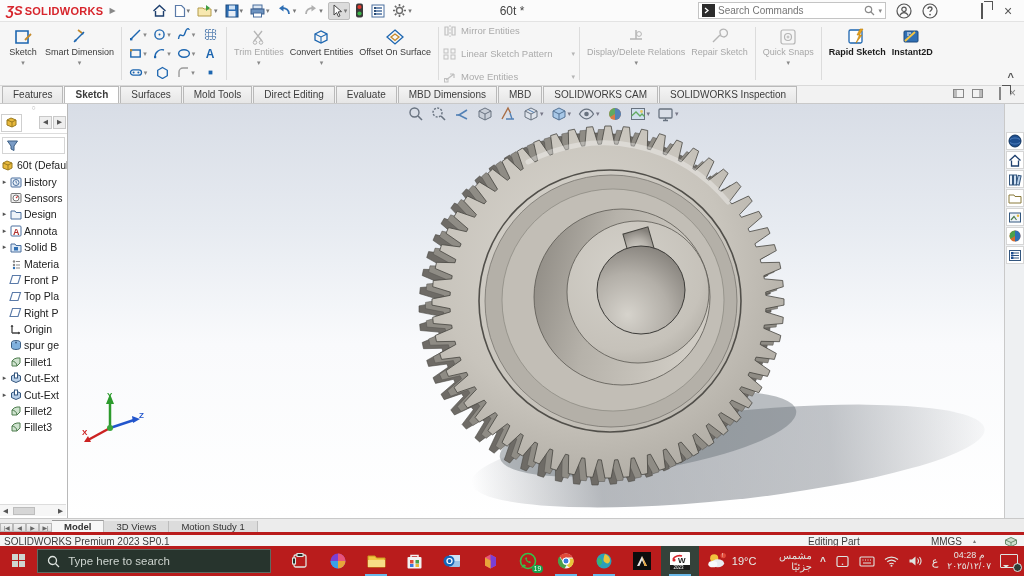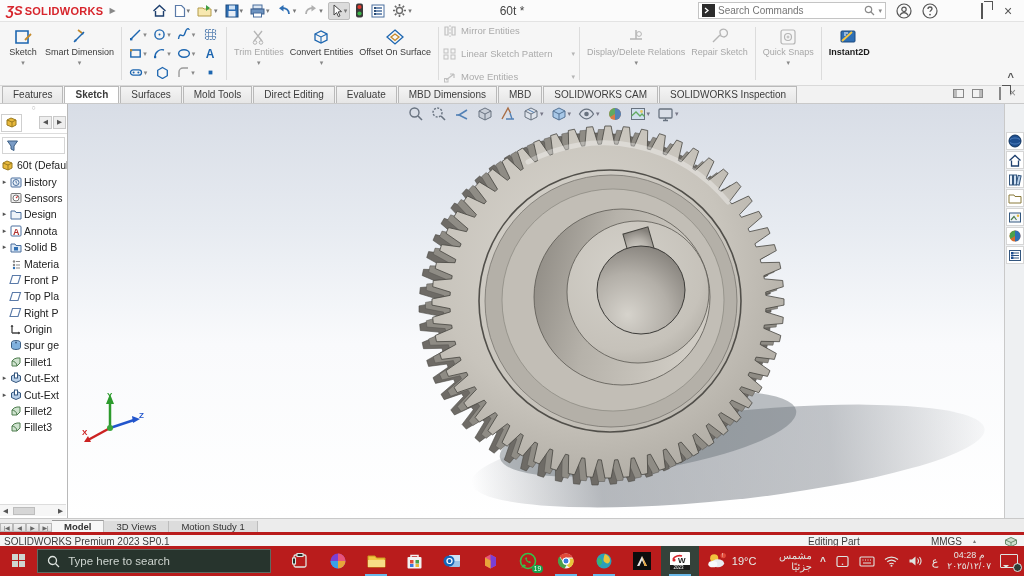--- a/index.html
+++ b/index.html
@@ -439,20 +439,29 @@
               <circle cx="9" cy="9" r="3.5" fill="none" stroke="#bbb" stroke-width="1.2"></circle>
               <circle cx="9" cy="9" r="1" fill="#bbb"></circle>
             </svg>
           </span>
         <span>Quick Snaps</span>
         <span class="caret">▾</span>
       </div>
     </div>
     <div class="rsep"></div>
     <div class="rgroup">
+      <div class="rbtn" style="color:#1b1b1b;font-weight:bold">
+        <span class="ric">
+            <svg width="20" height="18" viewBox="0 0 20 18">
+              <rect x="2" y="2" width="13" height="13" rx="1.5" fill="#fff" stroke="#1d66b0" stroke-width="1.3"></rect>
+              <path d="M13 1l-3 6h2.4L9 15l6-8h-2.6L16 1z" fill="#e8a21a" stroke="#b97d0e" stroke-width=".6"></path>
+            </svg>
+          </span>
+        <span>Rapid Sketch</span>
+      </div>
       <div class="rbtn" style="color:#1b1b1b;font-weight:bold">
         <span class="ric">
             <svg width="20" height="18" viewBox="0 0 20 18">
               <rect x="2" y="3" width="14" height="11" rx="1" fill="#2f6fb4" stroke="#1d4a7e"></rect>
               <path d="M3 13 13 4" stroke="#f4c542" stroke-width="2"></path>
               <path d="M5 5h4M5 7h2" stroke="#fff" stroke-width="1.2"></path>
             </svg>
           </span>
         <span>Instant2D</span>
       </div>

